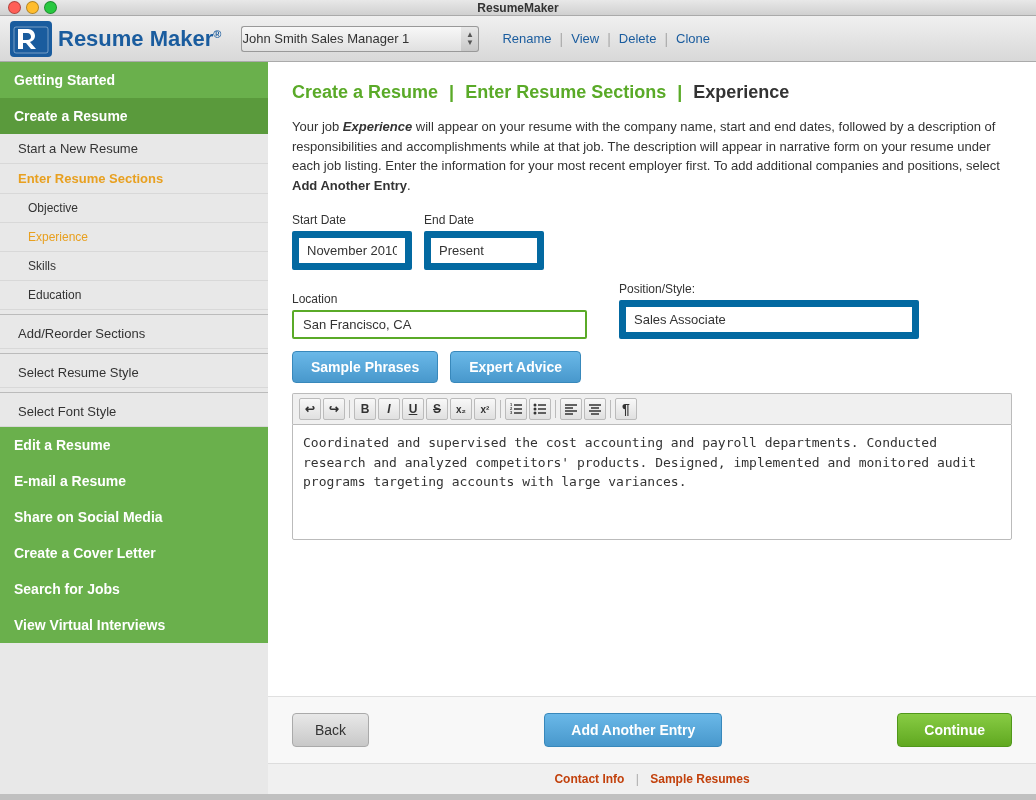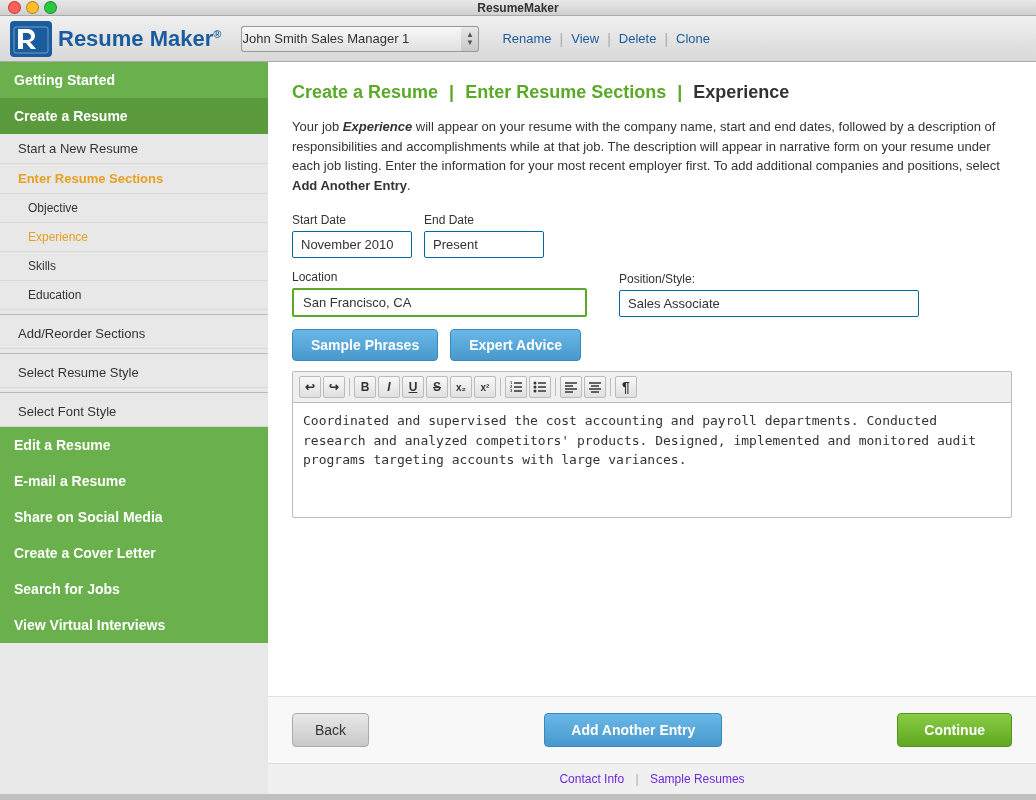--- a/index.html
+++ b/index.html
@@ -229,21 +229,21 @@
     .form-group {
       display: flex;
       flex-direction: column;
       gap: 4px;
     }
     .form-label {
       font-size: 12px;
       color: #333;
     }
     .form-input {
-      border: 1px solid #0369a1;
+      border: 7px solid #0369a1;
       padding: 5px 8px;
       font-size: 13px;
       background: white;
       outline: none;
       border-radius: 2px;
       color: #333;
     }
     .form-input.highlighted {
       border-color: #5aaa28;
       border-width: 2px;
@@ -362,23 +362,24 @@
     
     .footer-links {
       text-align: center;
       padding: 8px;
       font-size: 12px;
       color: #5aaa28;
       background: #f0f0f0;
       border-top: 1px solid #ddd;
     }
     .footer-link {
-      color: #6d28d9;
+      color: #c2410c;
       cursor: pointer;
       text-decoration: none;
+      font-weight: bold;
     }
     .footer-sep {
       color: #aaa;
       margin: 0 8px;
     }
   </style>
 </head>
 <body>
 
 <div class="window-chrome">

